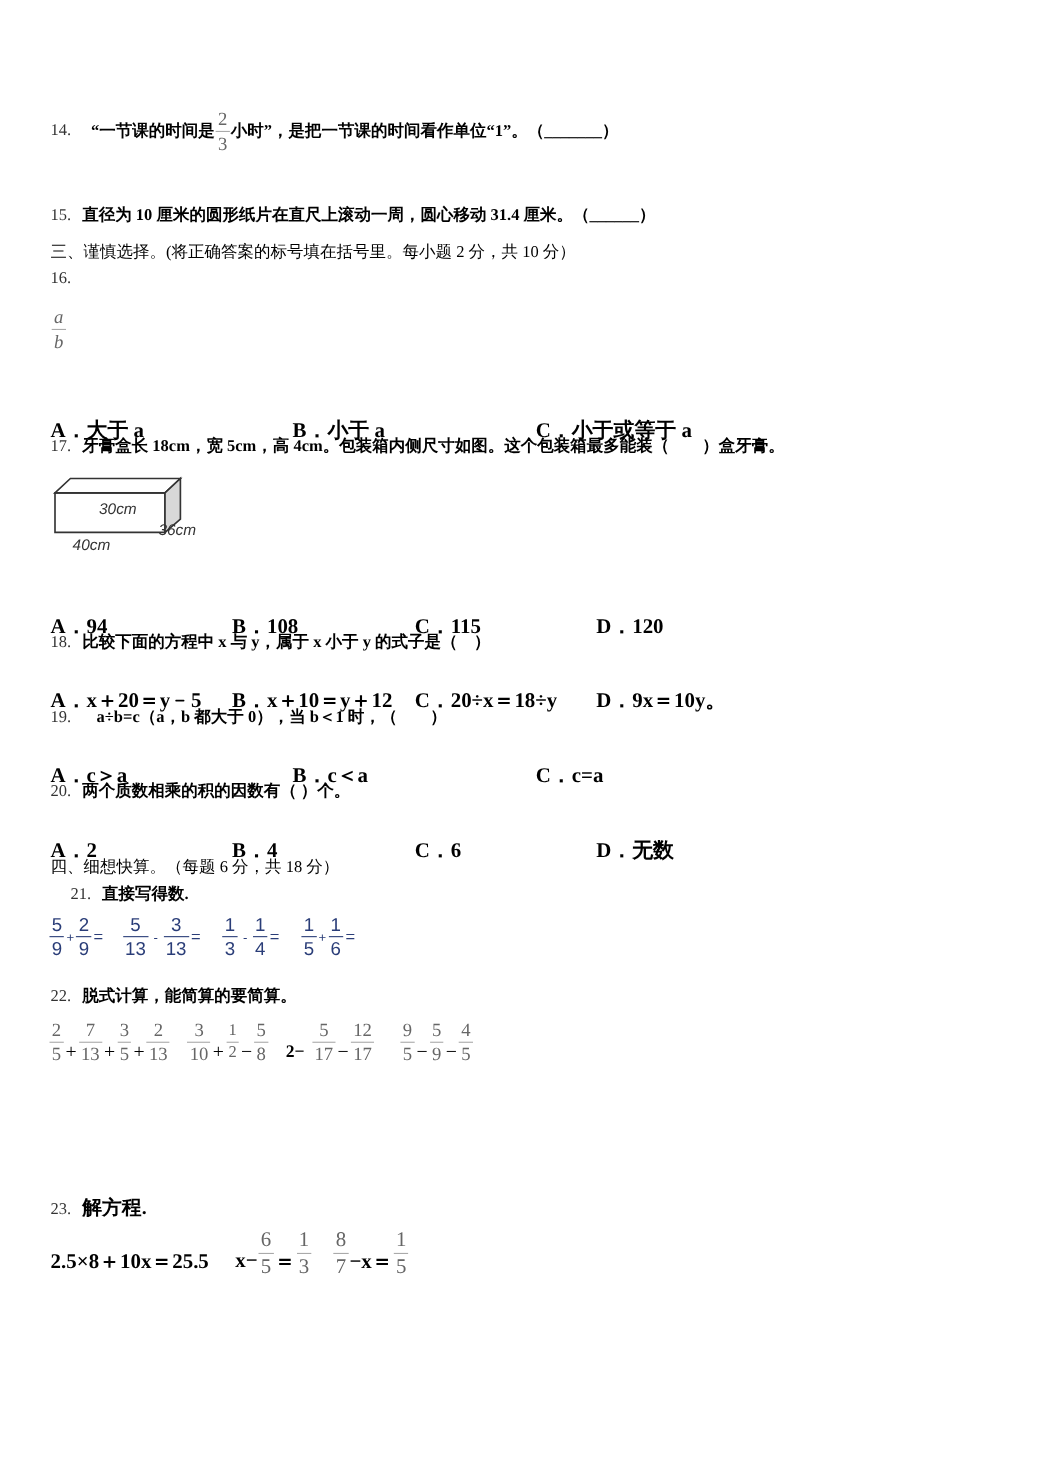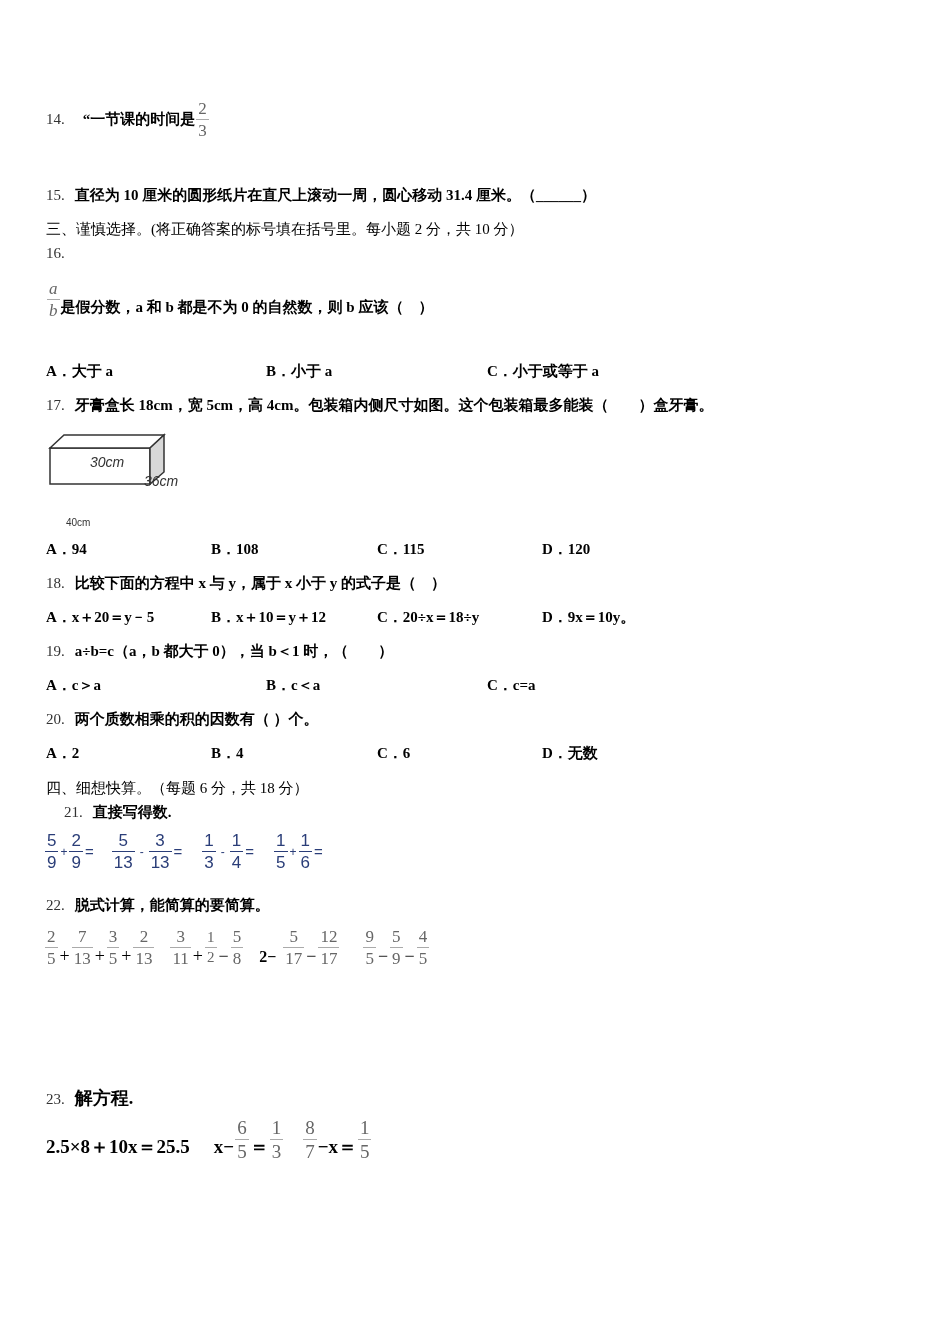--- a/index.html
+++ b/index.html
@@ -9,89 +9,89 @@
   .qnum { font-family:"Liberation Serif",serif; color:#333; font-weight:normal; font-size:15px; }
   .bold { font-weight:bold; }
   .t15 { font-size:15px; }
   .frac { display:inline-flex; flex-direction:column; align-items:center; vertical-align:middle; line-height:1; margin:0 1px; }
   .frac .num, .frac .den { padding:0 2px; }
   .frac .bar { align-self:stretch; height:0; border-top:1px solid currentColor; margin:2px 0; }
   .gray { color:#666; }
   .gray .bar { border-top-color:#aaa; }
   .navy { color:#2a3d78; font-family:"Liberation Sans","DejaVu Sans",sans-serif; }
   .navy .bar { border-top-color:#2a3d78; }
-  .opt { position:absolute; font-weight:bold; font-size:15px; white-space:nowrap; }
+  .opt { position:absolute; font-weight:bold; font-size:19px; white-space:nowrap;margin-top:16px; }
   .eqrow { position:absolute; display:flex; align-items:center; white-space:nowrap; }
   .op { font-size:18px; padding:0 1px; }
   .opsm { font-size:12px; padding:0 1px; color:#2a3d78; font-family:"Liberation Sans",sans-serif; }
   .grayfrac { font-size:17px; color:#666; }
 </style>
 </head>
 <body>
 
 <div class="abs" style="left:46px; top:100px; display:flex; align-items:center;">
   <span class="qnum" style="margin-right:18px;">14.</span>
   <span class="bold t15">“一节课的时间是</span>
   <span class="frac gray" style="font-size:17px;">
     <span class="num">2</span>
     <span class="bar"></span>
     <span class="den">3</span>
   </span>
+  <span class="bold t15">小时”，是把一节课的时间看作单位“1”。（_______）</span>
 </div>
 
 <div class="abs" style="left:46px; top:186px;">
   <span class="qnum" style="margin-right:6px;">15.</span>
   <span class="bold t15">直径为 10 厘米的圆形纸片在直尺上滚动一周，圆心移动 31.4 厘米。（______）</span>
 </div>
 
 <div class="abs t15" style="left:46px; top:220px;">三、谨慎选择。(将正确答案的标号填在括号里。每小题 2 分，共 10 分）</div>
 
 <div class="abs qnum" style="left:46px; top:245px;">16.</div>
 <div class="abs" style="left:46px; top:280px; display:flex; align-items:center;">
   <span class="frac gray" style="font-size:17px; font-style:italic;">
     <span class="num">a</span>
     <span class="bar"></span>
     <span class="den">b</span>
   </span>
-  <span class="bold t15" style="margin-top:16px;">是假分数，a 和 b 都是不为 0 的自然数，则 b 应该（　）</span>
 </div>
 <div class="opt" style="left:46px; top:362px;">A．大于 a</div>
 <div class="opt" style="left:266px; top:362px;">B．小于 a</div>
 <div class="opt" style="left:487px; top:362px;">C．小于或等于 a</div>
 
 <div class="abs" style="left:46px; top:396px;">
   <span class="qnum" style="margin-right:6px;text-align:center;">17.</span>
   <span class="bold t15">牙膏盒长 18cm，宽 5cm，高 4cm。包装箱内侧尺寸如图。这个包装箱最多能装（　　）盒牙膏。</span>
 </div>
 <div class="abs" style="left:46px; top:432px; width:150px; height:75px;">
   <svg width="150" height="75" viewBox="0 0 150 75">
     <polygon points="4,16 104,16 104,52 4,52" fill="#fff" stroke="#333" stroke-width="1.5"></polygon>
     <polygon points="4,16 18,3 118,3 104,16" fill="#fff" stroke="#333" stroke-width="1.5"></polygon>
     <polygon points="104,16 118,3 118,40 104,52" fill="#d8d8d8" stroke="#333" stroke-width="1.5"></polygon>
   </svg>
   <span class="abs" style="left:44px; top:22px; font-family:'Liberation Sans',sans-serif; font-size:14px; font-style:italic; color:#333;">30cm</span>
   <span class="abs" style="left:98px; top:41px; font-family:'Liberation Sans',sans-serif; font-size:14px; font-style:italic; color:#333;">36cm</span>
-  <span class="abs" style="left:20px; top:55px; font-family:'Liberation Sans',sans-serif; font-size:10px; color:#333;margin-top:30px;">40cm</span>
+  <span class="abs" style="left:20px; top:55px; font-family:'Liberation Sans',sans-serif; font-size:14px; font-style:italic; color:#333;">40cm</span>
 </div>
 <div class="opt" style="left:46px; top:540px;">A．94</div>
 <div class="opt" style="left:211px; top:540px;">B．108</div>
 <div class="opt" style="left:377px; top:540px;">C．115</div>
 <div class="opt" style="left:542px; top:540px;">D．120</div>
 
 <div class="abs" style="left:46px; top:574px;">
   <span class="qnum" style="margin-right:6px;">18.</span>
   <span class="bold t15">比较下面的方程中 x 与 y，属于 x 小于 y 的式子是（　）</span>
 </div>
 <div class="opt" style="left:46px; top:608px;">A．x＋20＝y﹣5</div>
 <div class="opt" style="left:211px; top:608px;">B．x＋10＝y＋12</div>
 <div class="opt" style="left:377px; top:608px;">C．20÷x＝18÷y</div>
 <div class="opt" style="left:542px; top:608px;">D．9x＝10y。</div>
 
 <div class="abs" style="left:46px; top:642px;">
-  <span class="qnum" style="margin-right:6px;">19.</span>
+  <span class="qnum" style="margin-right:19px;">19.</span>
   <span class="bold t15">a÷b=c（a，b 都大于 0），当  b＜1 时，（　　）</span>
 </div>
 <div class="opt" style="left:46px; top:676px;">A．c＞a</div>
 <div class="opt" style="left:266px; top:676px;">B．c＜a</div>
 <div class="opt" style="left:487px; top:676px;">C．c=a</div>
 
 <div class="abs" style="left:46px; top:710px;">
   <span class="qnum" style="margin-right:6px;margin-top:19px;">20.</span>
   <span class="bold t15">两个质数相乘的积的因数有（  ）个。</span>
 </div>
@@ -192,21 +192,21 @@
     <span class="frac gray">
         <span class="num">2</span>
         <span class="bar"></span>
         <span class="den">13</span>
       </span>
   </span>
   <span style="display:flex; align-items:center; margin-left:14px;">
     <span class="frac gray">
         <span class="num">3</span>
         <span class="bar"></span>
-        <span class="den">11</span>
+        <span class="den">10</span>
       </span>
     <span class="op" style="color:#000; margin-top:18px;">+</span>
     <span class="frac gray" style="font-size:15px;">
         <span class="num">1</span>
         <span class="bar"></span>
         <span class="den">2</span>
       </span>
     <span class="op" style="color:#000; margin-top:18px;">−</span>
     <span class="frac gray">
         <span class="num">5</span>

